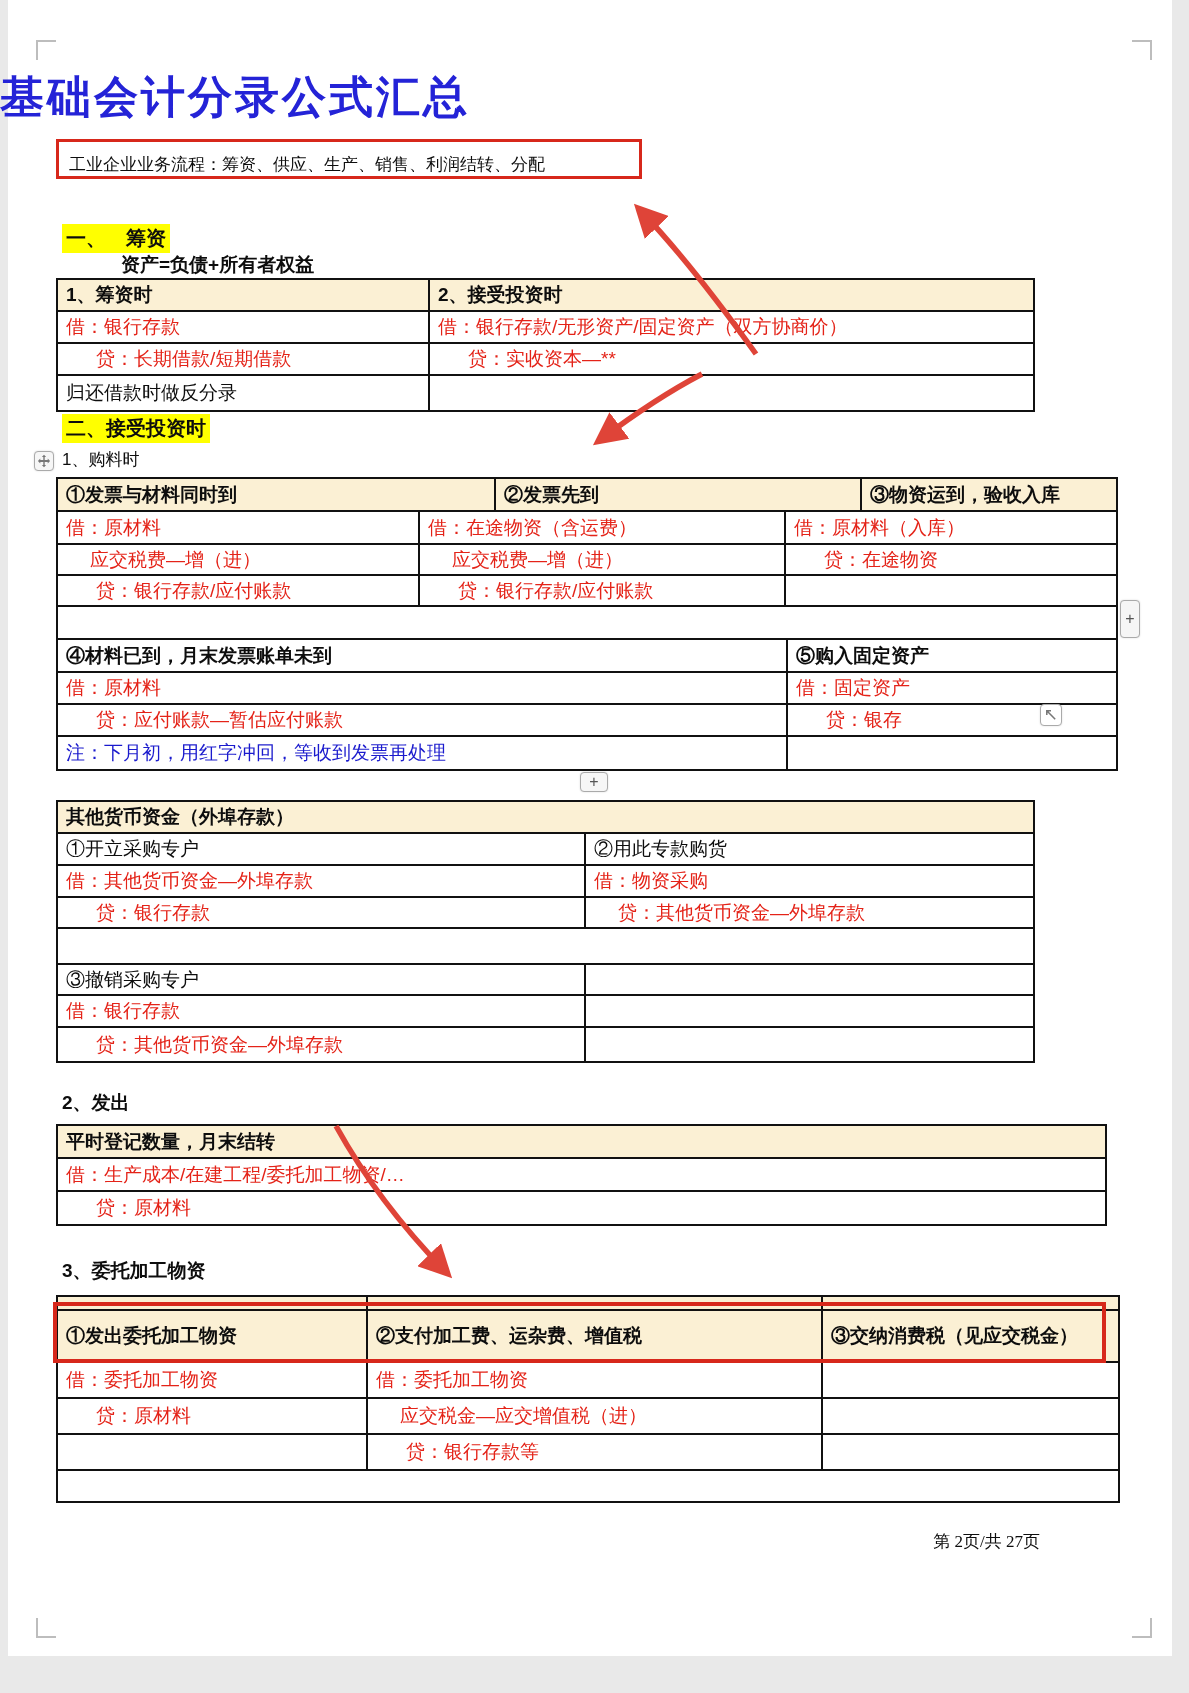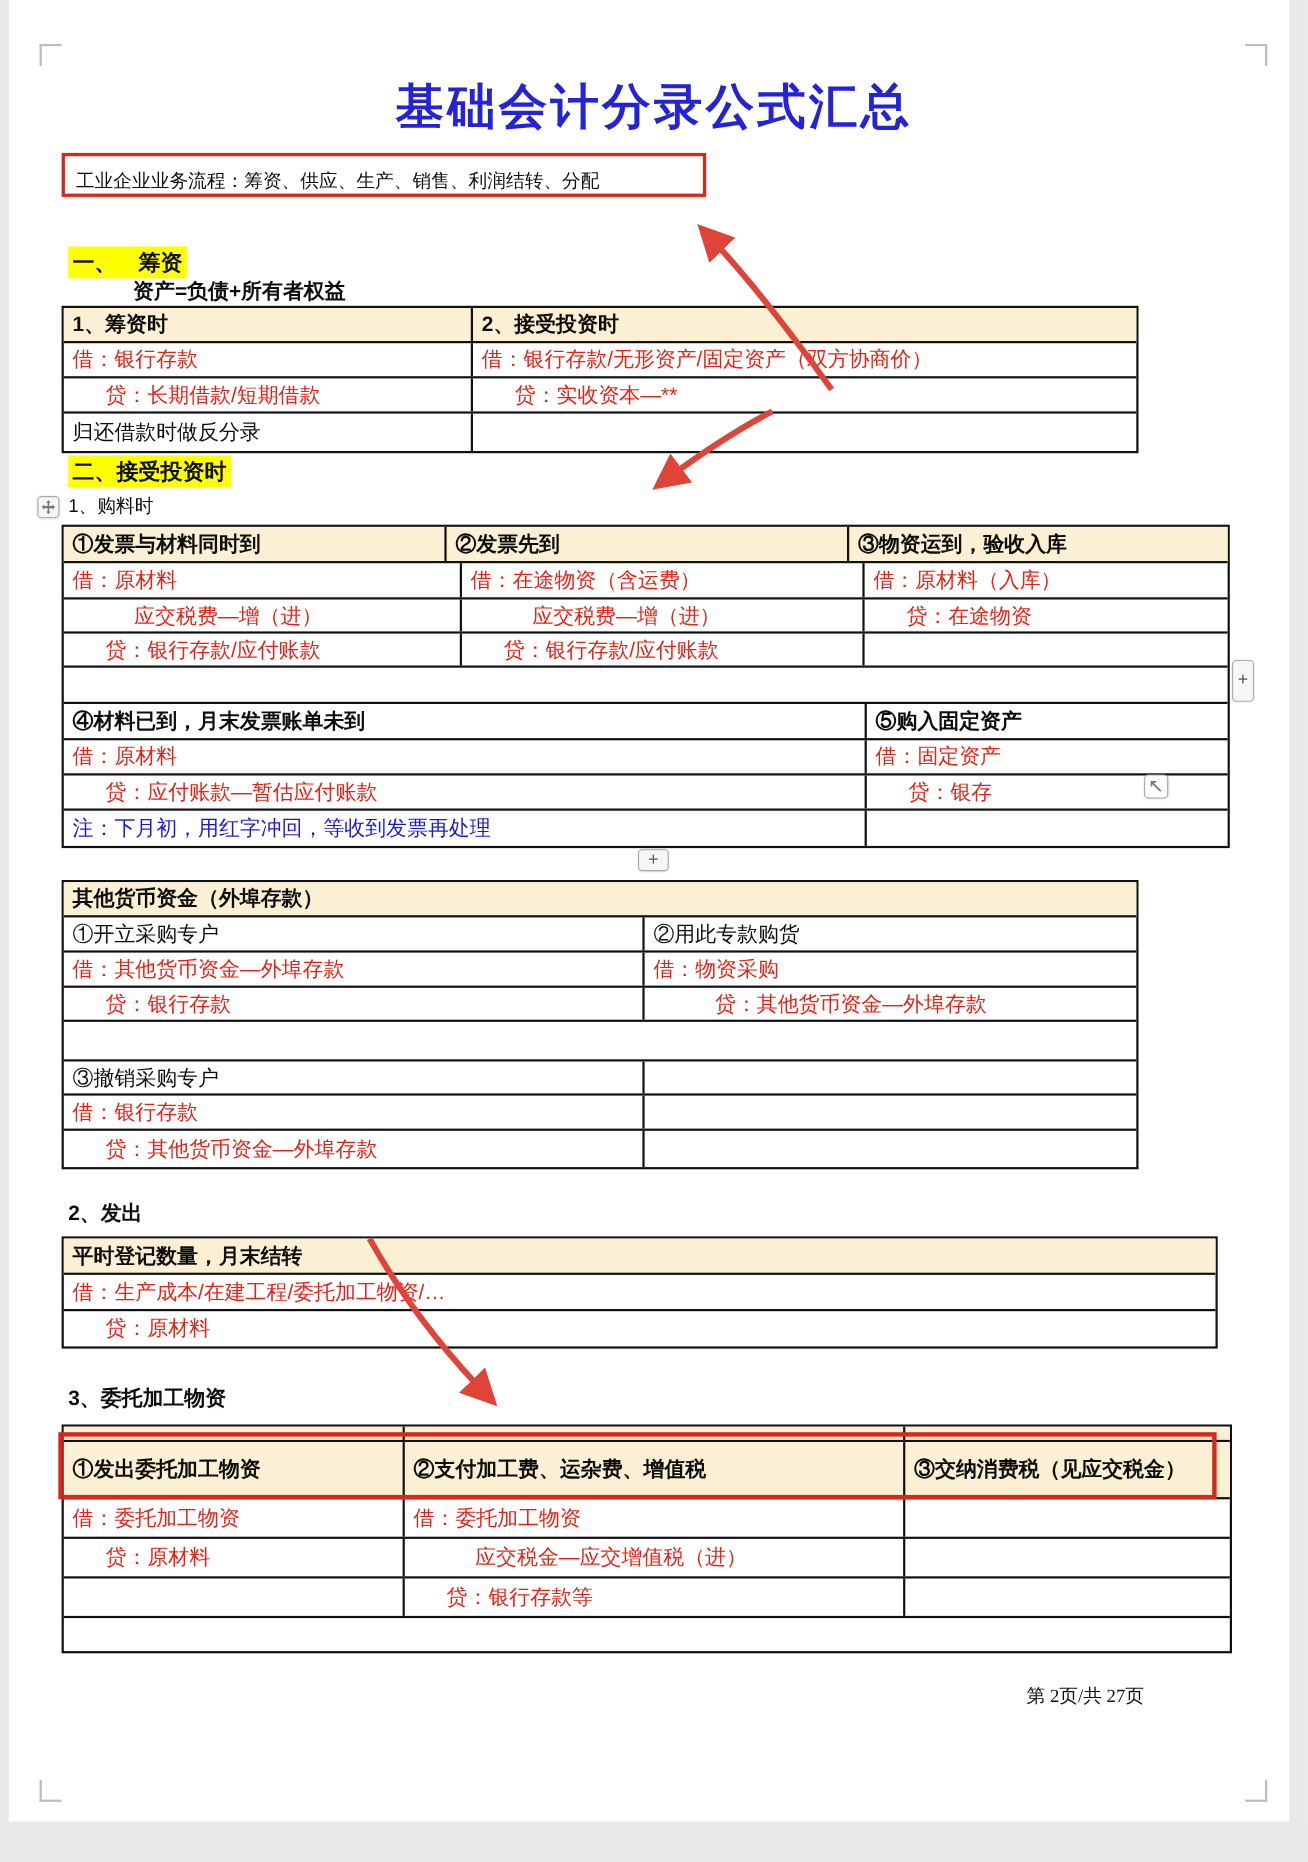--- a/index.html
+++ b/index.html
@@ -7,37 +7,37 @@
     --line:#111; --annot:#df4438; --framered:#d7281b; --chrome:#e9e9e9;
   }
   *{margin:0;padding:0;box-sizing:border-box}
   body{font-family:"Liberation Sans",sans-serif;background:#fff;width:1189px;height:1693px;position:relative;overflow:hidden;color:#0d0d0d}
   .chrome{background:var(--chrome);position:absolute}
   .corner{position:absolute;width:20px;height:20px;border:0 solid #bdbdbd}
   .c-tl{border-left-width:2px;border-top-width:2px}
   .c-tr{border-right-width:2px;border-top-width:2px}
   .c-bl{border-left-width:2px;border-bottom-width:2px}
   .c-br{border-right-width:2px;border-bottom-width:2px}
-  .doc-title{position:absolute;left:0;right:0;top:68px;text-align:center;font-size:44px;font-weight:900;letter-spacing:3px;color:var(--titleblue)}
+  .doc-title{position:absolute;left:0;right:0;top:68px;font-size:44px;font-weight:900;letter-spacing:3px;color:var(--titleblue)}
   .process-box{position:absolute;left:56px;top:139px;width:586px;height:40px;border:3px solid var(--framered);display:flex;align-items:flex-end;padding-left:10px;font-size:17px}
   .h-yellow{position:absolute;font-weight:bold;font-size:20px}
   .h-yellow .hl{background:#ffff00;padding:1px 4px;display:inline-block}
   .h-plain{position:absolute;font-weight:bold;font-size:19px}
   .h-sub{position:absolute;font-size:17px}
   .tbl{position:absolute;border:2px solid var(--line);background:#fff;font-size:19px}
   .trow{display:flex;border-bottom:2px solid var(--line);align-items:stretch}
   .trow:last-child{border-bottom:none}
   .cell{border-right:2px solid var(--line);display:flex;align-items:center;padding-left:8px;overflow:hidden;white-space:nowrap}
   .cell:last-child{border-right:none;flex:1}
   .tan{background:var(--tan)}
   .bold{font-weight:bold}
   .red{color:var(--red)}
   .blue{color:var(--noteblue)}
   .ind1{padding-left:38px}
-  .ind2{padding-left:64px}
+  .ind2{padding-left:32px}
   .red-frame{position:absolute;left:53px;top:1302px;width:1053px;height:61px;border:4px solid var(--framered);z-index:6}
   .uibtn{position:absolute;border:1px solid #aaa;background:#f6f6f6;border-radius:4px;color:#555;display:flex;align-items:center;justify-content:center;font-size:16px;z-index:7;box-shadow:0 0 2px rgba(0,0,0,.15)}
   .footer{position:absolute;left:790px;top:1530px;width:250px;text-align:right;font-size:17px;font-family:"Liberation Serif",serif}
   svg.overlay{position:absolute;left:0;top:0;z-index:8;pointer-events:none}
 </style>
 </head>
 <body>
 
 <div class="chrome" style="left:0;top:0;width:8px;height:1693px"></div>
 <div class="chrome" style="left:1172px;top:0;width:17px;height:1693px"></div>
@@ -84,21 +84,21 @@
 <div class="h-sub" style="left:62px;top:448px">1、购料时</div>
 
 <div class="uibtn" style="left:34px;top:451px;width:20px;height:20px">
   <svg width="14" height="14" viewBox="0 0 20 20">
       <path d="M10 1l3 3.2h-2v4.3h4.3v-2L18.6 10l-3.3 3.5v-2h-4.3v4.3h2L10 19l-3-3.2h2v-4.3H4.7v2L1.4 10l3.3-3.5v2h4.3V4.2H7z" fill="#777"></path>
     </svg>
 </div>
 
 <div class="tbl" style="left:56px;top:477px;width:1062px">
   <div class="trow tan bold" style="height:33px">
-    <div class="cell" style="width:348px">①发票与材料同时到</div>
+    <div class="cell" style="width:438px">①发票与材料同时到</div>
     <div class="cell" style="width:366px">②发票先到</div>
     <div class="cell">③物资运到，验收入库</div>
   </div>
   <div class="trow red" style="height:33px">
     <div class="cell" style="width:362px">借：原材料</div>
     <div class="cell" style="width:366px">借：在途物资（含运费）</div>
     <div class="cell">借：原材料（入库）</div>
   </div>
   <div class="trow red" style="height:31px">
     <div class="cell ind2" style="width:362px">应交税费—增（进）</div>

